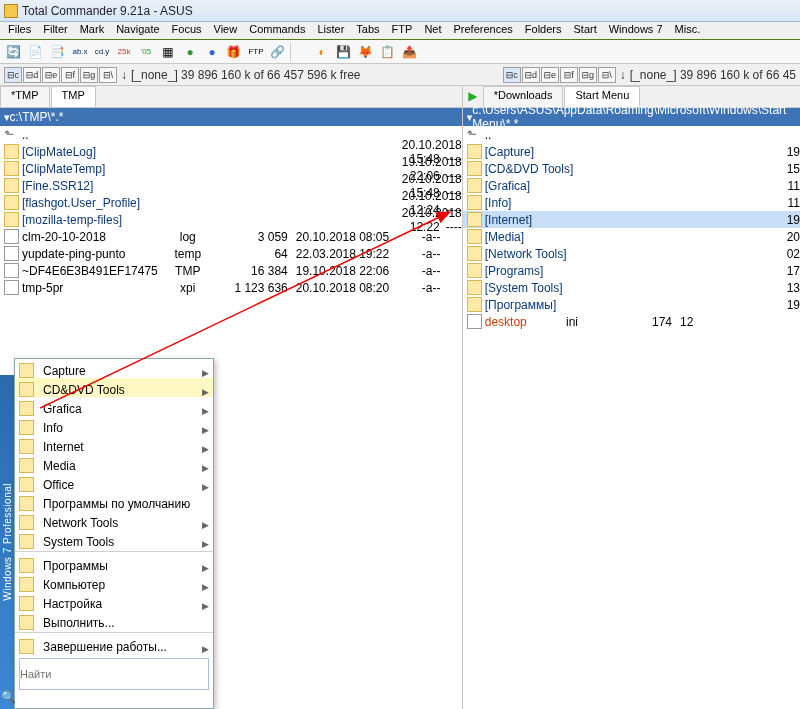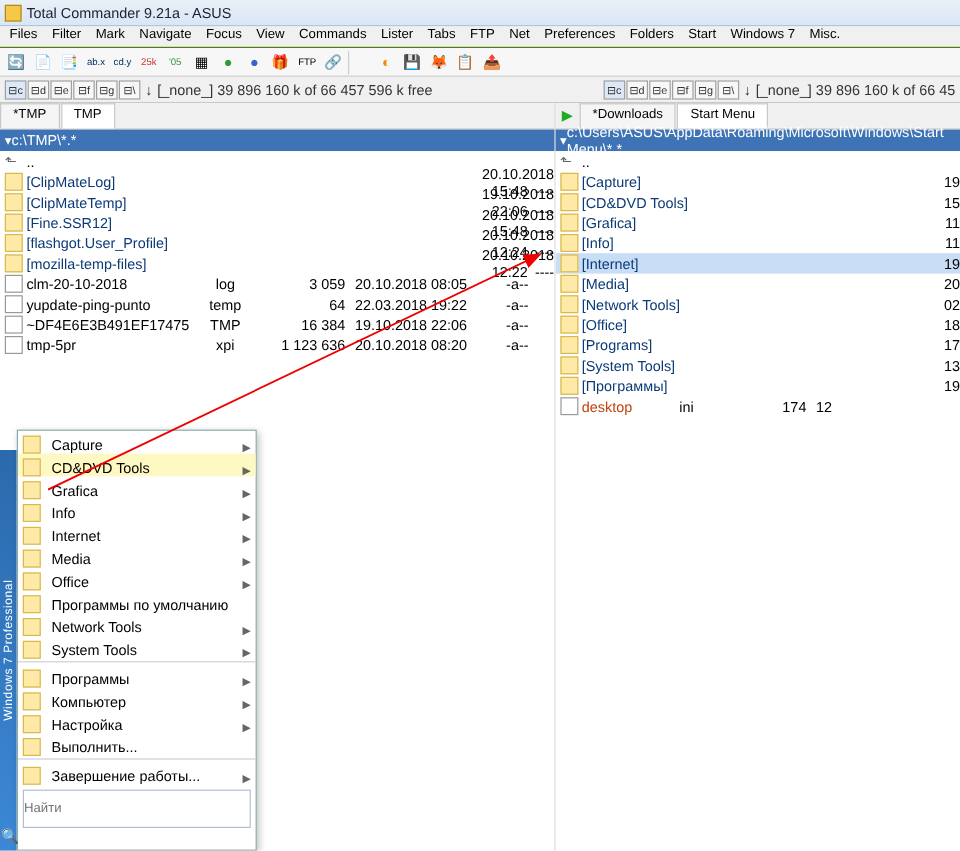--- a/index.html
+++ b/index.html
@@ -274,28 +274,20 @@
         <div class="row">
           <span class="ic ic-folder"></span>
           <span class="col-name nm dirtxt" style="">[Network Tools]</span>
           <span class="col-ext"></span>
           <span class="col-size">
             <dir><span class="col-date">02</span></dir>
           </span>
         </div>
         <div class="row">
           <span class="ic ic-folder"></span>
-          <span class="col-name nm dirtxt" style="">[Office]</span>
-          <span class="col-ext"></span>
-          <span class="col-size">
-            <dir><span class="col-date">18</span></dir>
-          </span>
-        </div>
-        <div class="row">
-          <span class="ic ic-folder"></span>
           <span class="col-name nm dirtxt" style="">[Programs]</span>
           <span class="col-ext"></span>
           <span class="col-size">
             <dir><span class="col-date">17</span></dir>
           </span>
         </div>
         <div class="row">
           <span class="ic ic-folder"></span>
           <span class="col-name nm dirtxt" style="">[System Tools]</span>
           <span class="col-ext"></span>

